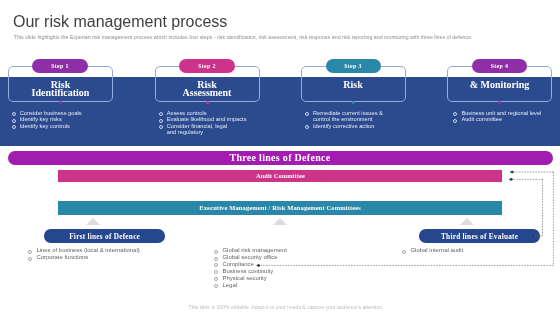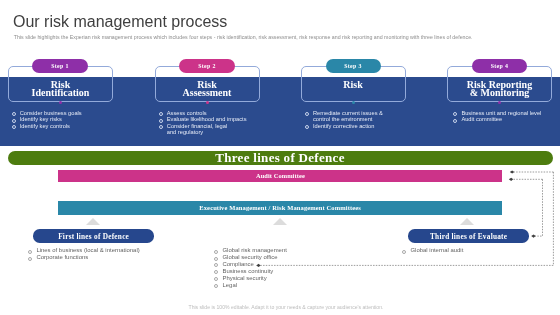--- a/index.html
+++ b/index.html
@@ -24,21 +24,21 @@
   ul.b li:before{content:"";position:absolute;left:0px;top:2.2px;width:2px;height:2px;
                  border:0.45px solid #c7d3eb;border-radius:50%;}
   ul.b li.nob:before{display:none;}
   .gbar{position:absolute;box-sizing:border-box;display:flex;align-items:center;justify-content:center;
         color:#ffffff;font-family:"Liberation Serif",serif;font-weight:bold;letter-spacing:0.15px;}
   .stepdot{position:absolute;width:3px;height:3px;border-radius:50%;top:100.9px;}
   .tri{position:absolute;width:0;height:0;border-left:7.6px solid transparent;border-right:7.6px solid transparent;
        border-bottom:7.7px solid #dcdcdc;}
   .dpill{position:absolute;height:13.4px;border-radius:6.7px;background:#26478d;color:#fff;
          display:flex;align-items:center;justify-content:center;font-family:"Liberation Serif",serif;
-         font-weight:bold;font-size:7.3px;letter-spacing:0.25px;}
+         font-weight:bold;font-size:7.3px;letter-spacing:0.25px;margin-left:11px;}
   ul.b.dk{color:#636363;font-size:5.95px;line-height:6.9px;}
   ul.b.dk li{padding-left:8.5px;}
   ul.b.dk li:before{top:2.3px;}
   ul.b.dk li:before{border-color:#a8a8a8;}
   #connectors{position:absolute;left:0;top:0;}
   #footer{position:absolute;left:6px;top:303.7px;width:560px;text-align:center;font-size:5.1px;color:#bcbcbc;}
 </style>
 </head>
 <body>
 
@@ -91,29 +91,28 @@
     <li class="nob">control the environment</li>
     <li>Identify corrective  action</li>
   </ul>
 
   <div class="stepbox" style="left:447px"></div>
   <div class="stepdot" style="left:498px;background:#8e2fa8"></div>
   <div class="steppill" style="left:472.3px;width:54.4px;background:#8e2fa8">
     <span>Step 4</span>
   </div>
   <div class="steptitle" style="left:447px;top:80.5px">
-    <div>Risk Reporting</div>
     <div>&amp; Monitoring</div>
   </div>
   <ul class="b" style="left:453.4px;top:110px">
     <li>Business unit and regional level</li>
     <li>Audit committee</li>
   </ul>
 
-  <div class="gbar" style="left:7.5px;top:150.7px;width:545px;height:14.2px;border-radius:7.1px;background:#4d7c0f;font-size:13px;letter-spacing:0.3px">
+  <div class="gbar" style="left:7.5px;top:150.7px;width:545px;height:14.2px;border-radius:7.1px;background:#a21caf;font-size:10px;letter-spacing:0.3px">
     <span>Three lines of Defence</span>
   </div>
   <div class="gbar" style="left:58.4px;top:169.5px;width:444px;height:12.5px;background:#cc3389;font-size:6.4px;letter-spacing:0.1px">
     <span>Audit Committee</span>
   </div>
   <div class="gbar" style="left:57.9px;top:201px;width:444.5px;height:13.5px;background:#2a87a8;font-size:6.5px;letter-spacing:0.12px">
     <span>Executive Management / Risk Management Committees</span>
   </div>
 
   <div class="tri" style="left:86.1px;top:218.3px"></div>

